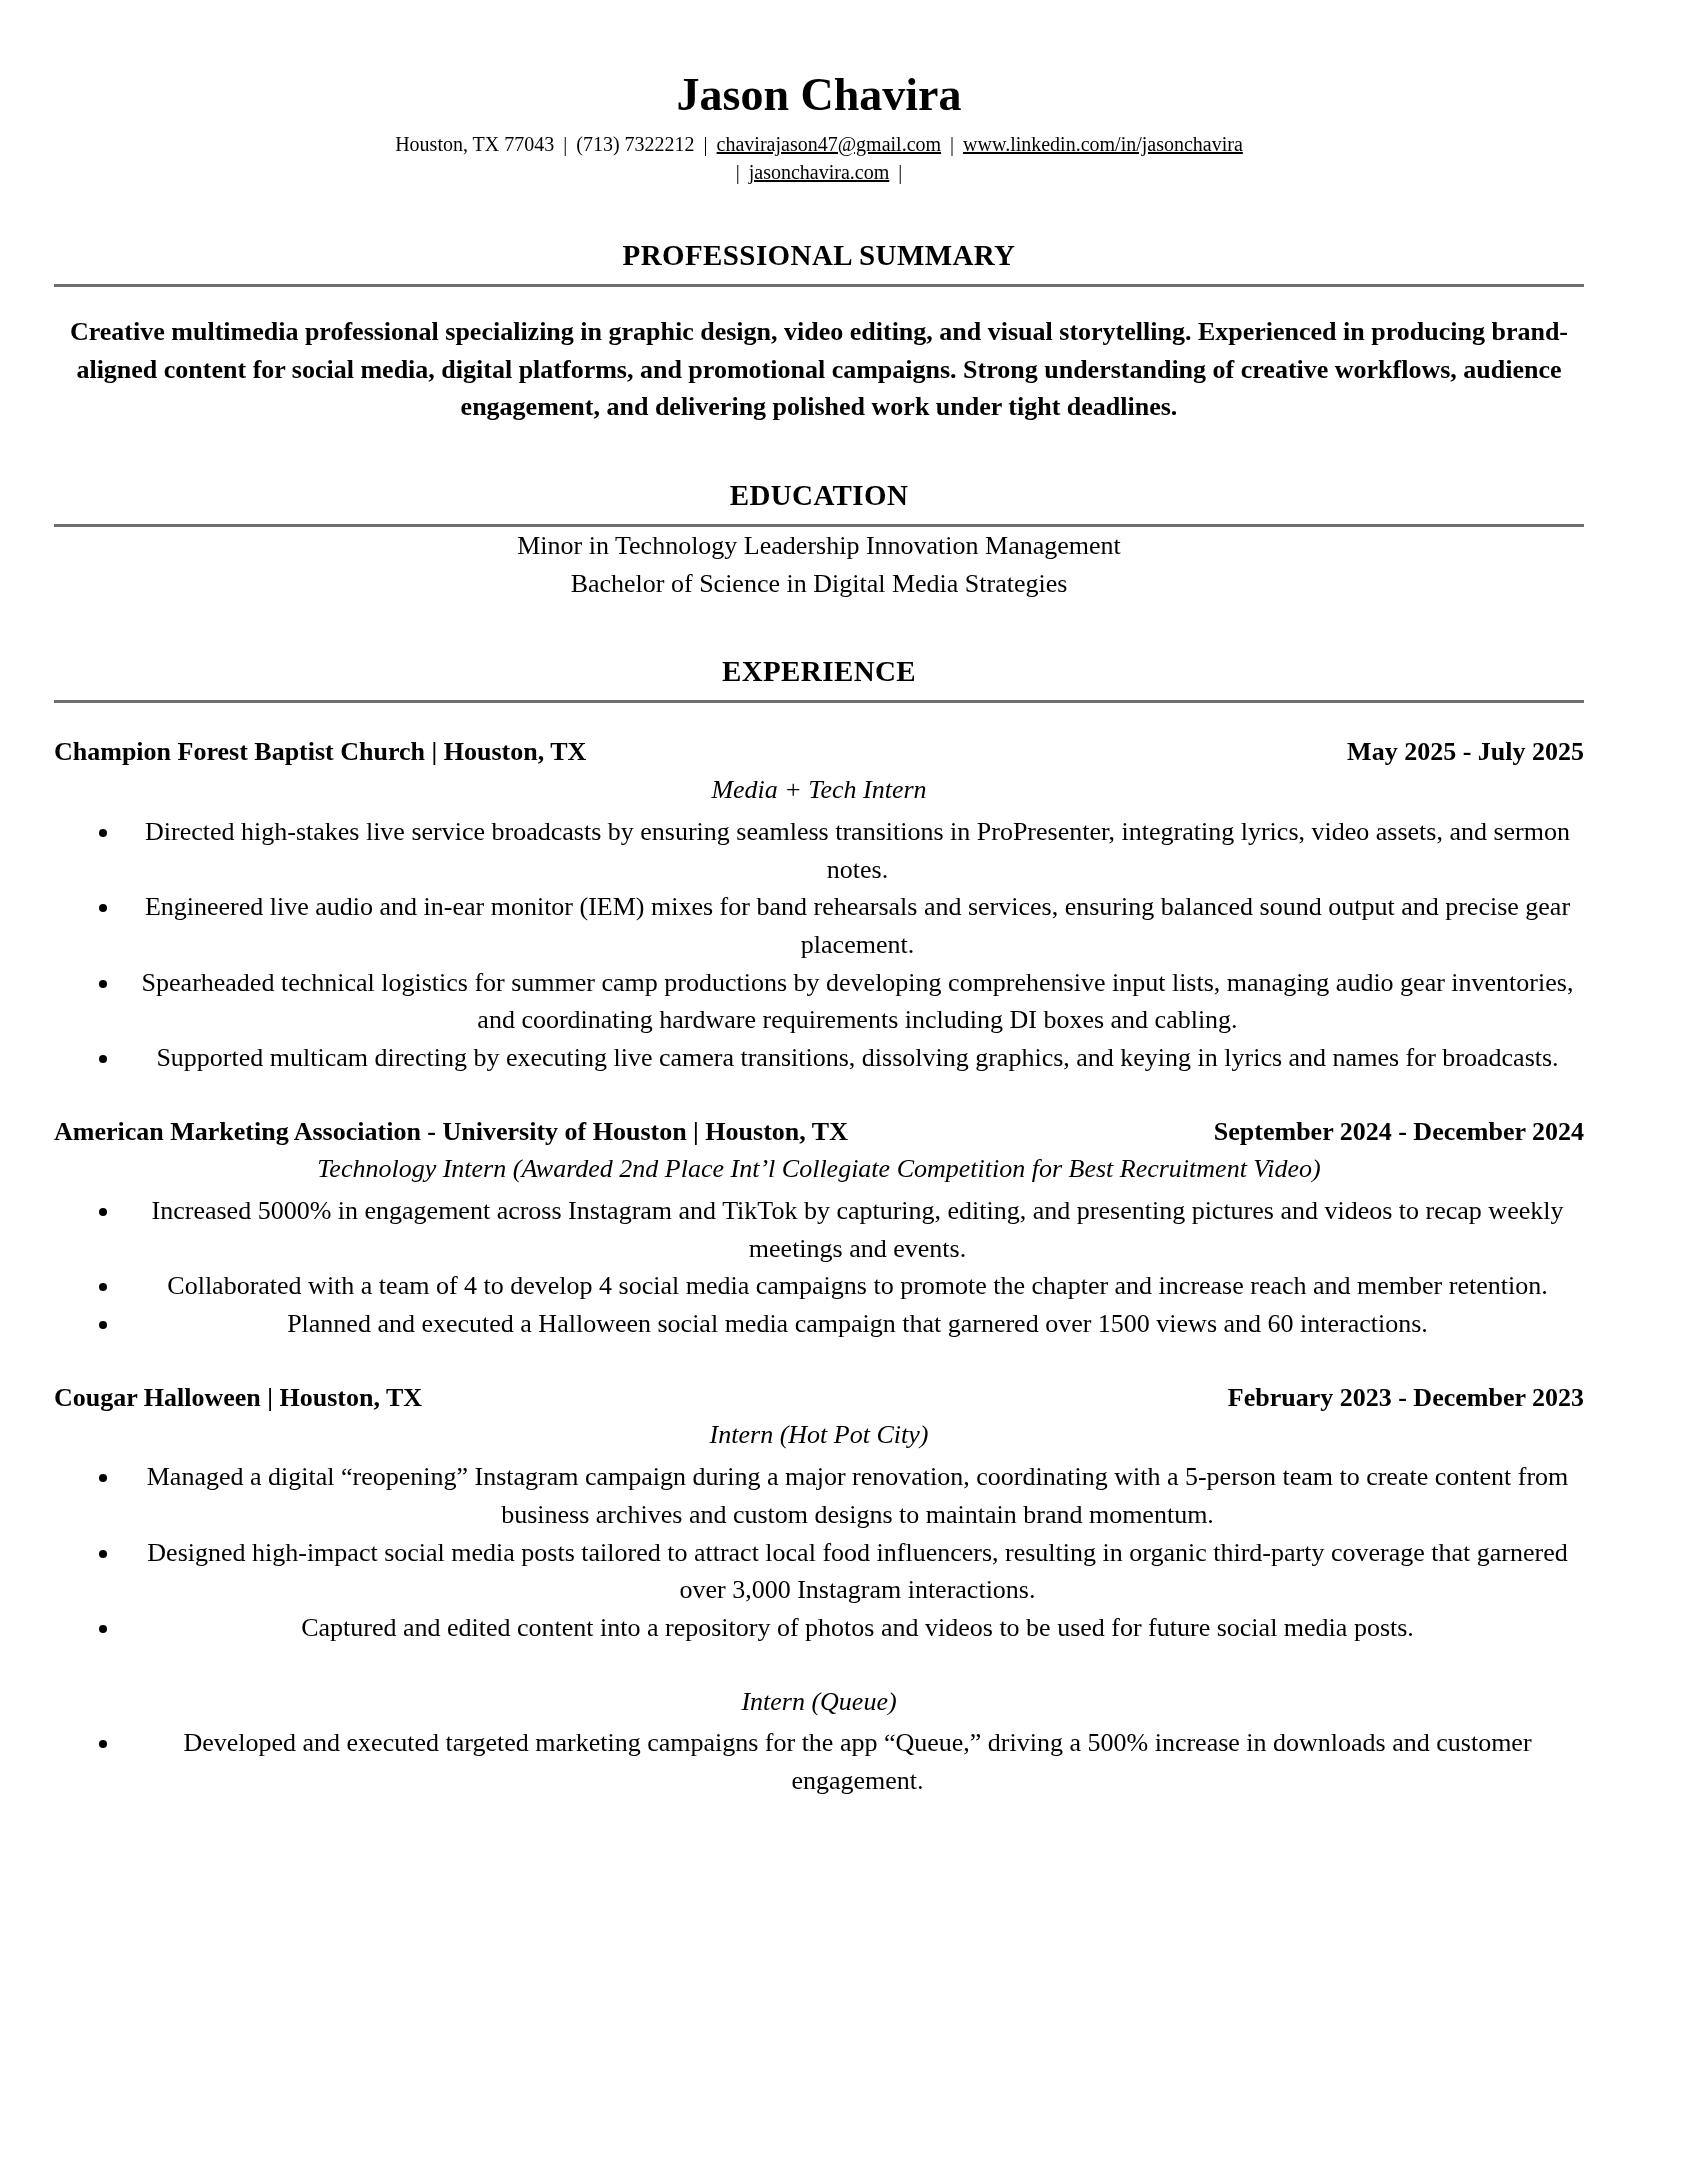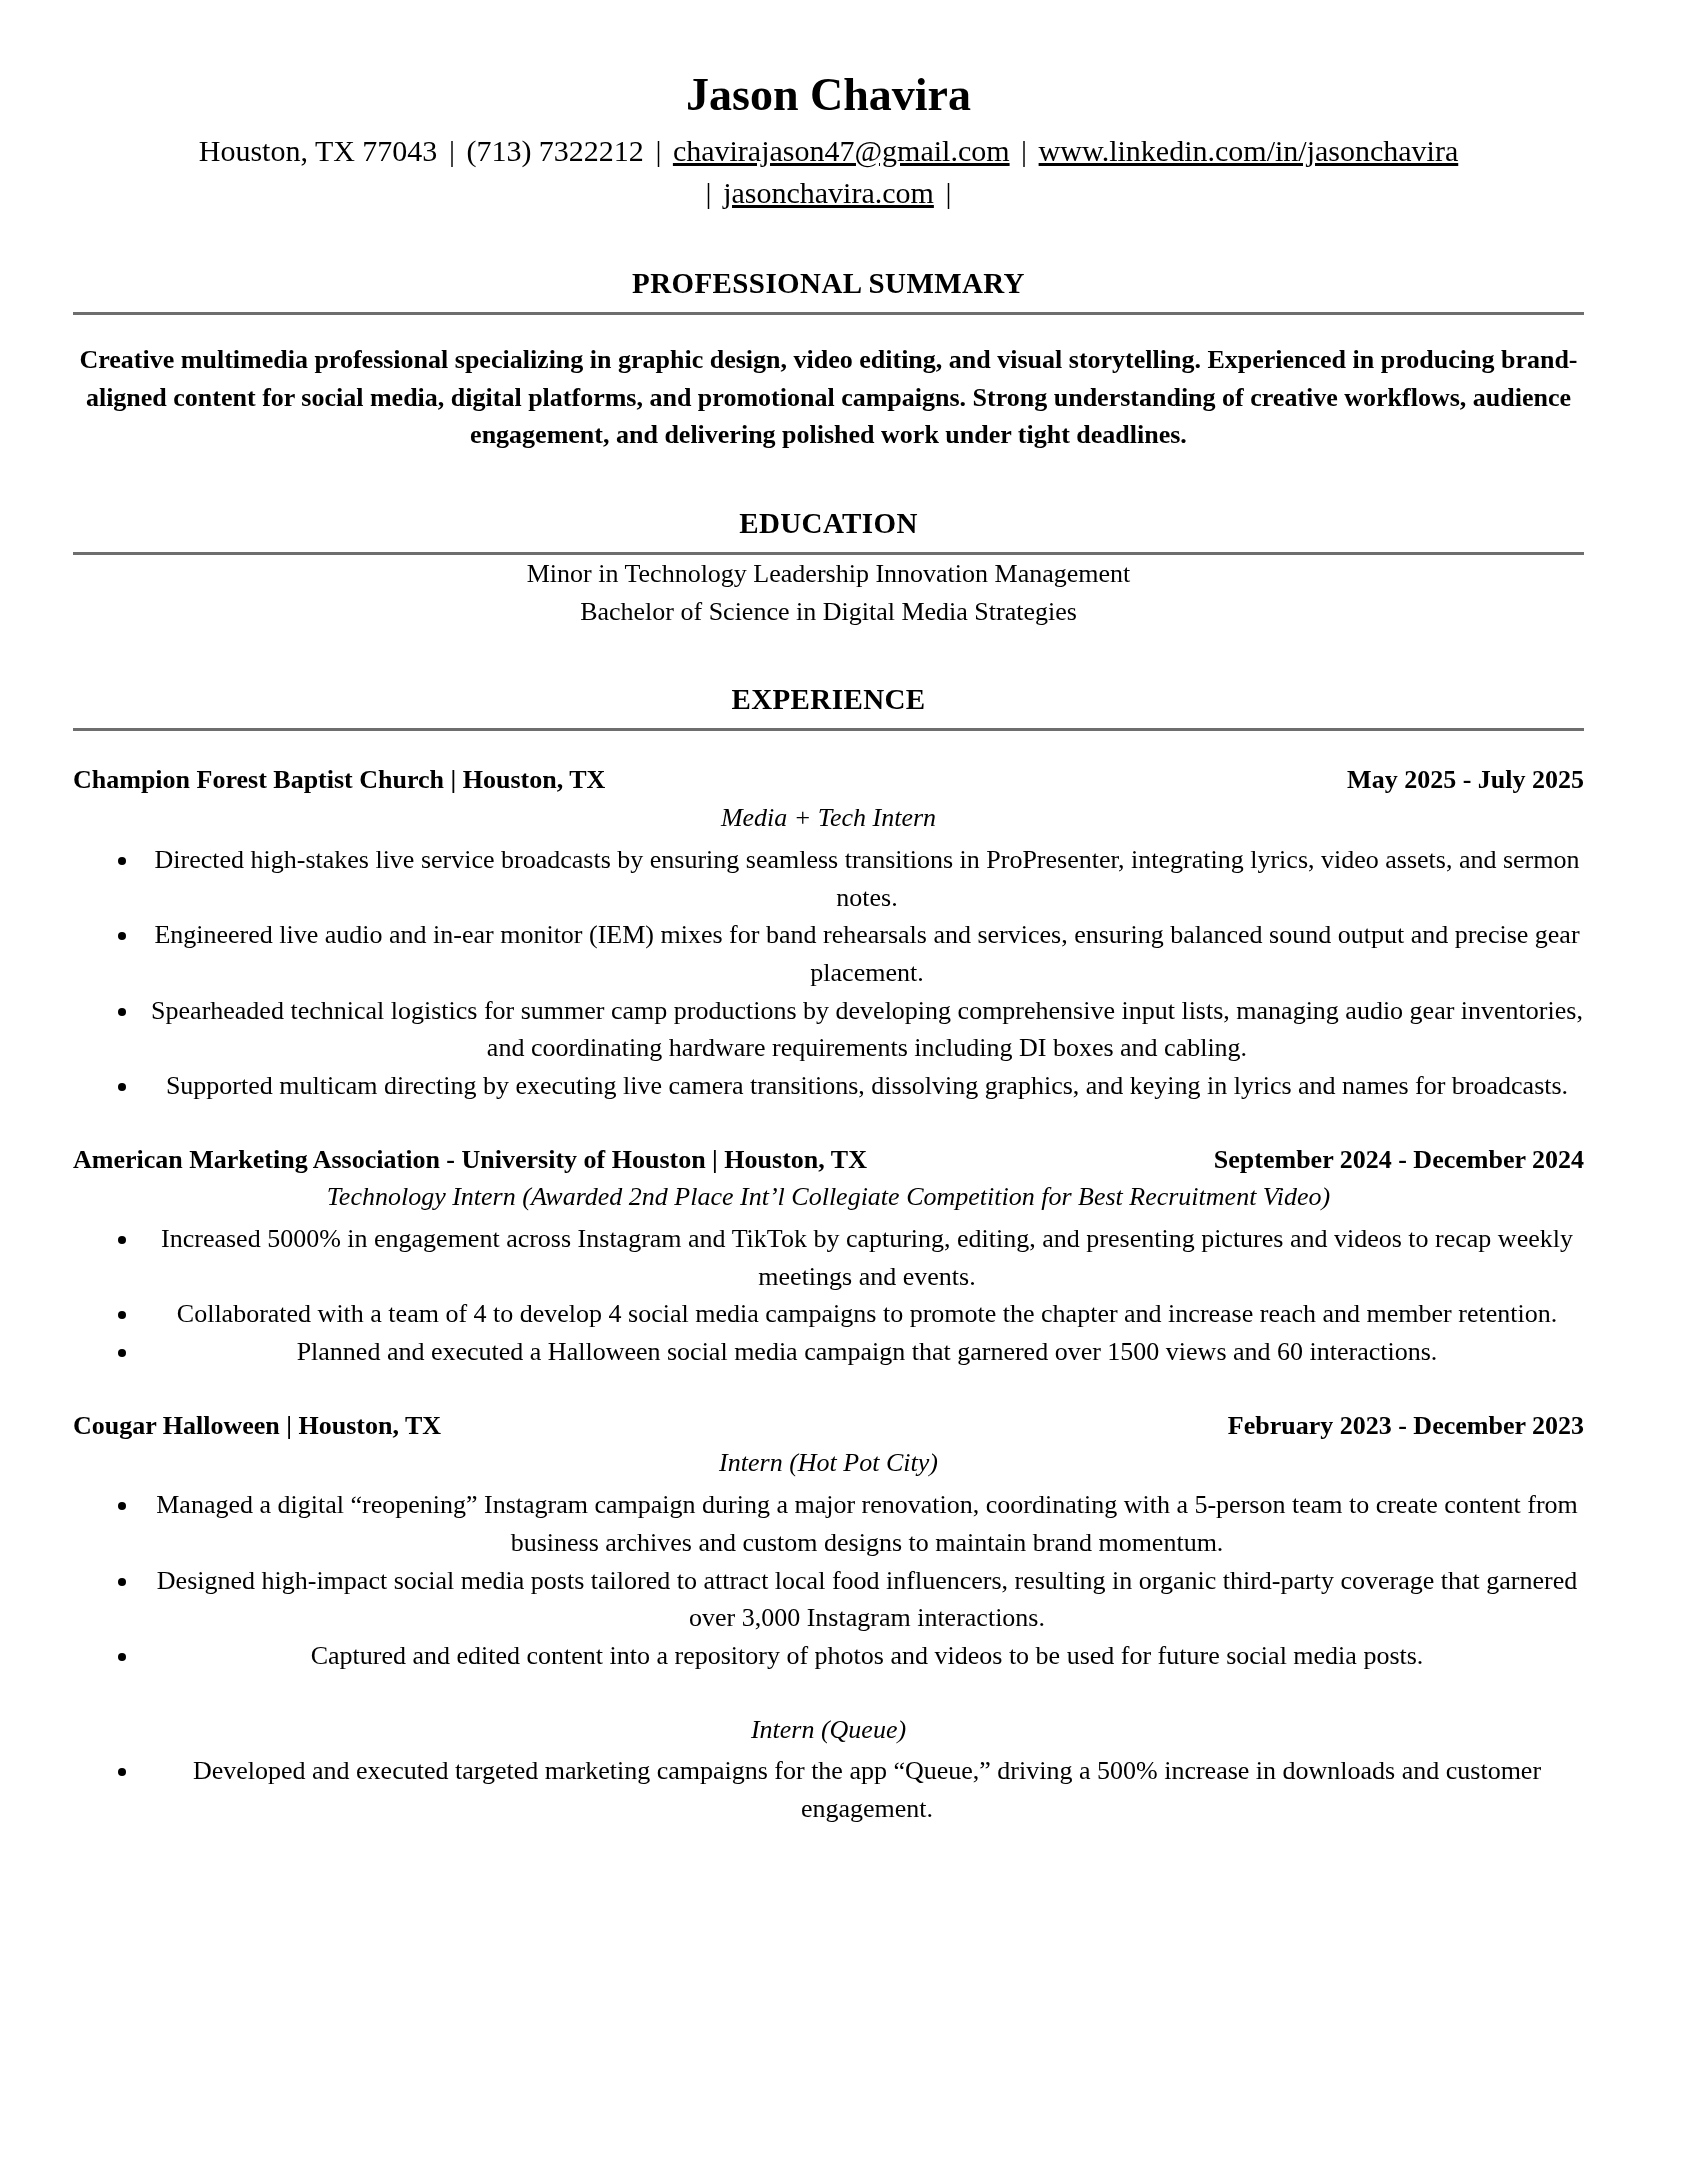--- a/index.html
+++ b/index.html
@@ -6,32 +6,32 @@
   html, body { margin: 0; padding: 0; }
   body {
     width: 1683px;
     height: 2178px;
     background: #ffffff;
     color: #000000;
     font-family: "Liberation Serif", "DejaVu Serif", serif;
     font-size: 26px;
     line-height: 1.45;
   }
-  .page { padding: 69px 99px 0 73px; }
+  .page { padding: 69px 99px 0 54px; }
 
   
   .name {
     text-align: center;
     font-size: 46px;
     font-weight: 700;
     line-height: 1.15;
   }
   .contact {
     text-align: center;
-    font-size: 30px;
+    font-size: 20px;
     margin-top: 8px;
     line-height: 1.4;
   }
   .contact .sep { margin: 0 4px; }
   .contact .link { text-decoration: underline; cursor: pointer; color: #000; }
 
   
   .section { margin-top: 48px; text-align: center; }
   .section-title {
     font-size: 29px;

